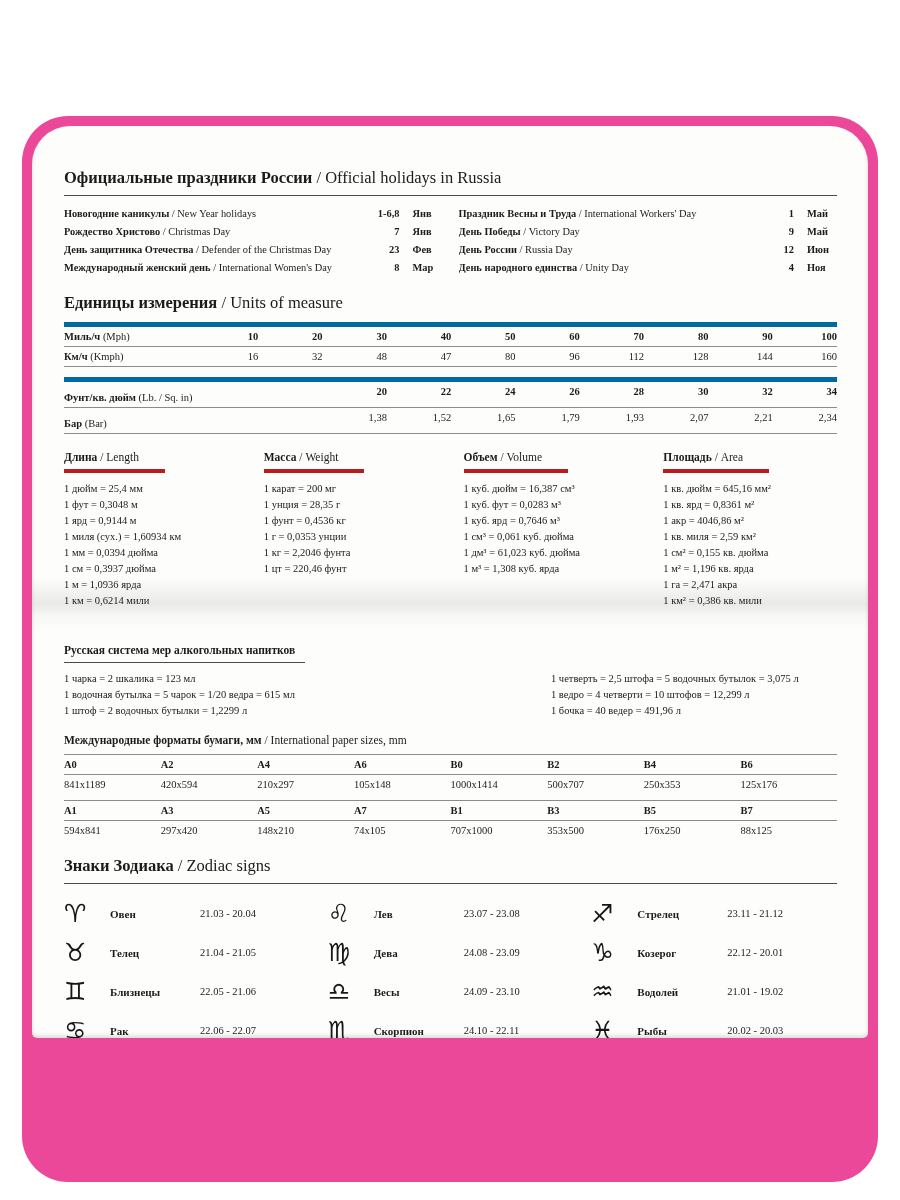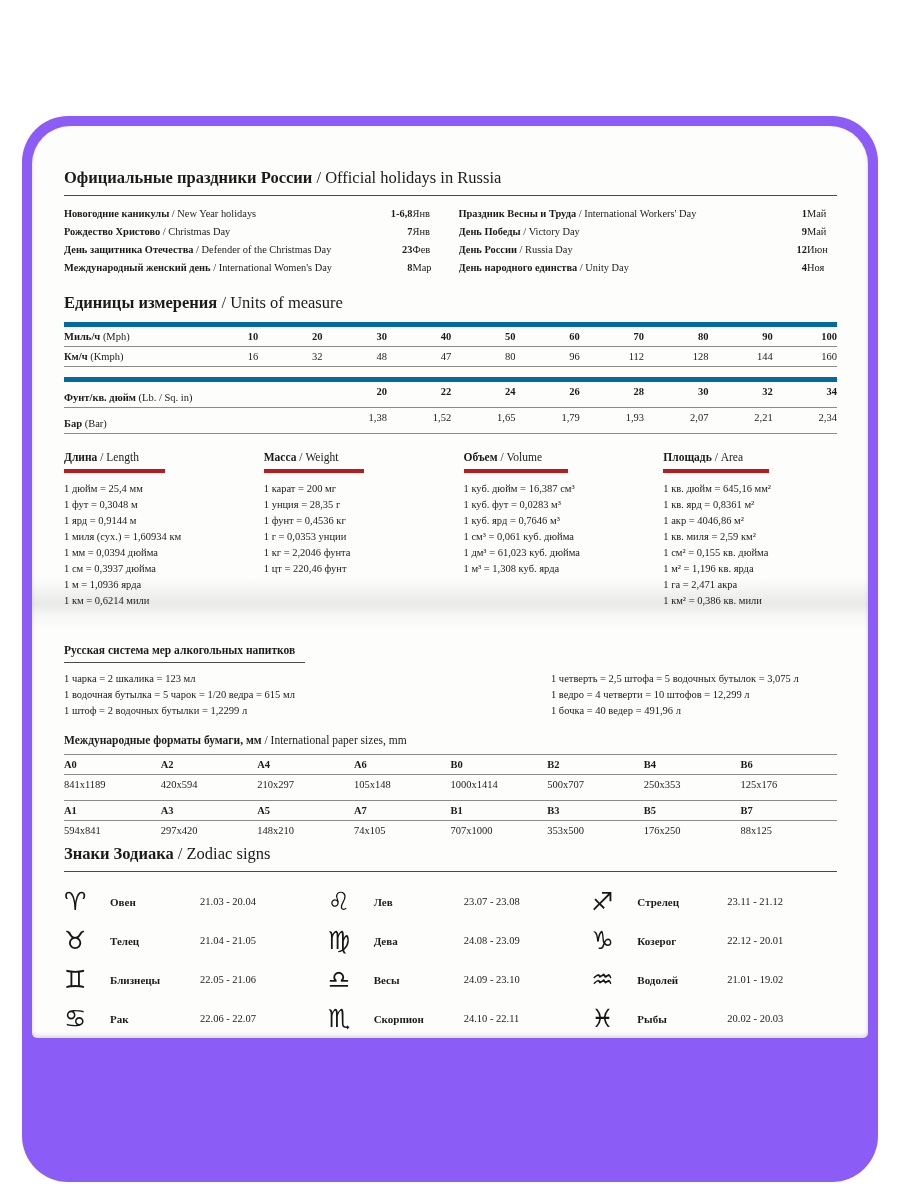--- a/index.html
+++ b/index.html
@@ -4,21 +4,21 @@
 <style>
   html,body{margin:0;padding:0}
   body{
     width:900px;height:1200px;overflow:hidden;position:relative;
     background:#ffffff;color:#1b1b1b;
     font-family:"Liberation Serif", serif;
     -webkit-font-smoothing:antialiased;
   }
   .notebook{
     position:absolute;left:22px;top:116px;width:856px;height:1066px;
-    background:#8b5cf6;border-radius:46px;
+    background:#ec4899;border-radius:46px;
   }
   .page{
     position:absolute;left:10px;top:10px;width:836px;height:912px;
     background:#fdfdfc;border-radius:38px 38px 5px 5px;overflow:hidden;
     box-shadow:inset 0 -2px 4px rgba(0,0,0,.15);
   }
   .seam{
     position:absolute;left:0;top:452px;width:100%;height:52px;pointer-events:none;
     background:linear-gradient(to bottom,rgba(60,60,60,0) 0%,rgba(60,60,60,.10) 50%,rgba(60,60,60,.03) 72%,rgba(60,60,60,0) 100%);
   }
@@ -27,21 +27,21 @@
   .sec-title{margin:0;font-size:16.5px;font-weight:normal;line-height:20px}
   .sec-title b{font-weight:bold}
   .rule-under{border-bottom:1px solid #4a4a4a;padding-bottom:7px}
 
   
   .hol-cols{display:grid;grid-template-columns:1fr 1fr;column-gap:16px;margin-top:9px}
   .hol-row{display:flex;align-items:baseline;font-size:10.4px;line-height:18px;white-space:nowrap}
   .hol-name{flex:1;overflow:hidden}
   .hol-name b{font-weight:bold}
   .hol-day{width:38px;text-align:right;font-weight:bold}
-  .hol-month{width:30px;font-weight:normal}
+  .hol-month{width:30px;margin-left:13px;font-weight:bold}
 
   
   .units-head{margin-top:16px}
   .utable{margin-top:9px;border-top:5px solid #0369a1}
   .utable-row{display:flex;align-items:baseline;border-bottom:1px solid #8b8b8b;font-size:10.5px;line-height:19px}
   .ulabel{flex:0 0 130px;white-space:nowrap;overflow:visible}
   .ulabel b{font-weight:bold}
   .ucells{flex:1;display:flex}
   .ucell{flex:1;text-align:right}
   .vals-bold .ucell{font-weight:bold}
@@ -62,21 +62,21 @@
   
   .paper-title{margin-top:14px;font-size:11.5px;line-height:15px;white-space:nowrap}
   .paper-title b{font-weight:bold}
   .paper-table{margin-top:6px}
   .p-row{display:grid;grid-template-columns:repeat(8,1fr);font-size:10.5px;line-height:15px}
   .p-head{font-weight:bold;border-top:1px solid #8b8b8b;border-bottom:1px solid #8b8b8b;padding:2px 0}
   .p-head.second{margin-top:6px}
   .p-vals{padding:2px 0 2px}
 
   
-  .zodiac-head{margin-top:4px}
+  .zodiac-head{margin-top:16px}
   .z-grid{display:grid;grid-template-columns:repeat(3,1fr);column-gap:18px;margin-top:10px}
   .z-row{display:grid;grid-template-columns:46px 90px 1fr;align-items:center;height:39px}
   .z-icon{font-family:"DejaVu Sans",sans-serif;font-size:25px;line-height:1;color:#161616}
   .z-name{font-weight:bold;font-size:11px;white-space:nowrap}
   .z-dates{font-size:10.5px;white-space:nowrap}
 </style>
 </head>
 <body>
 
 <div class="notebook">

